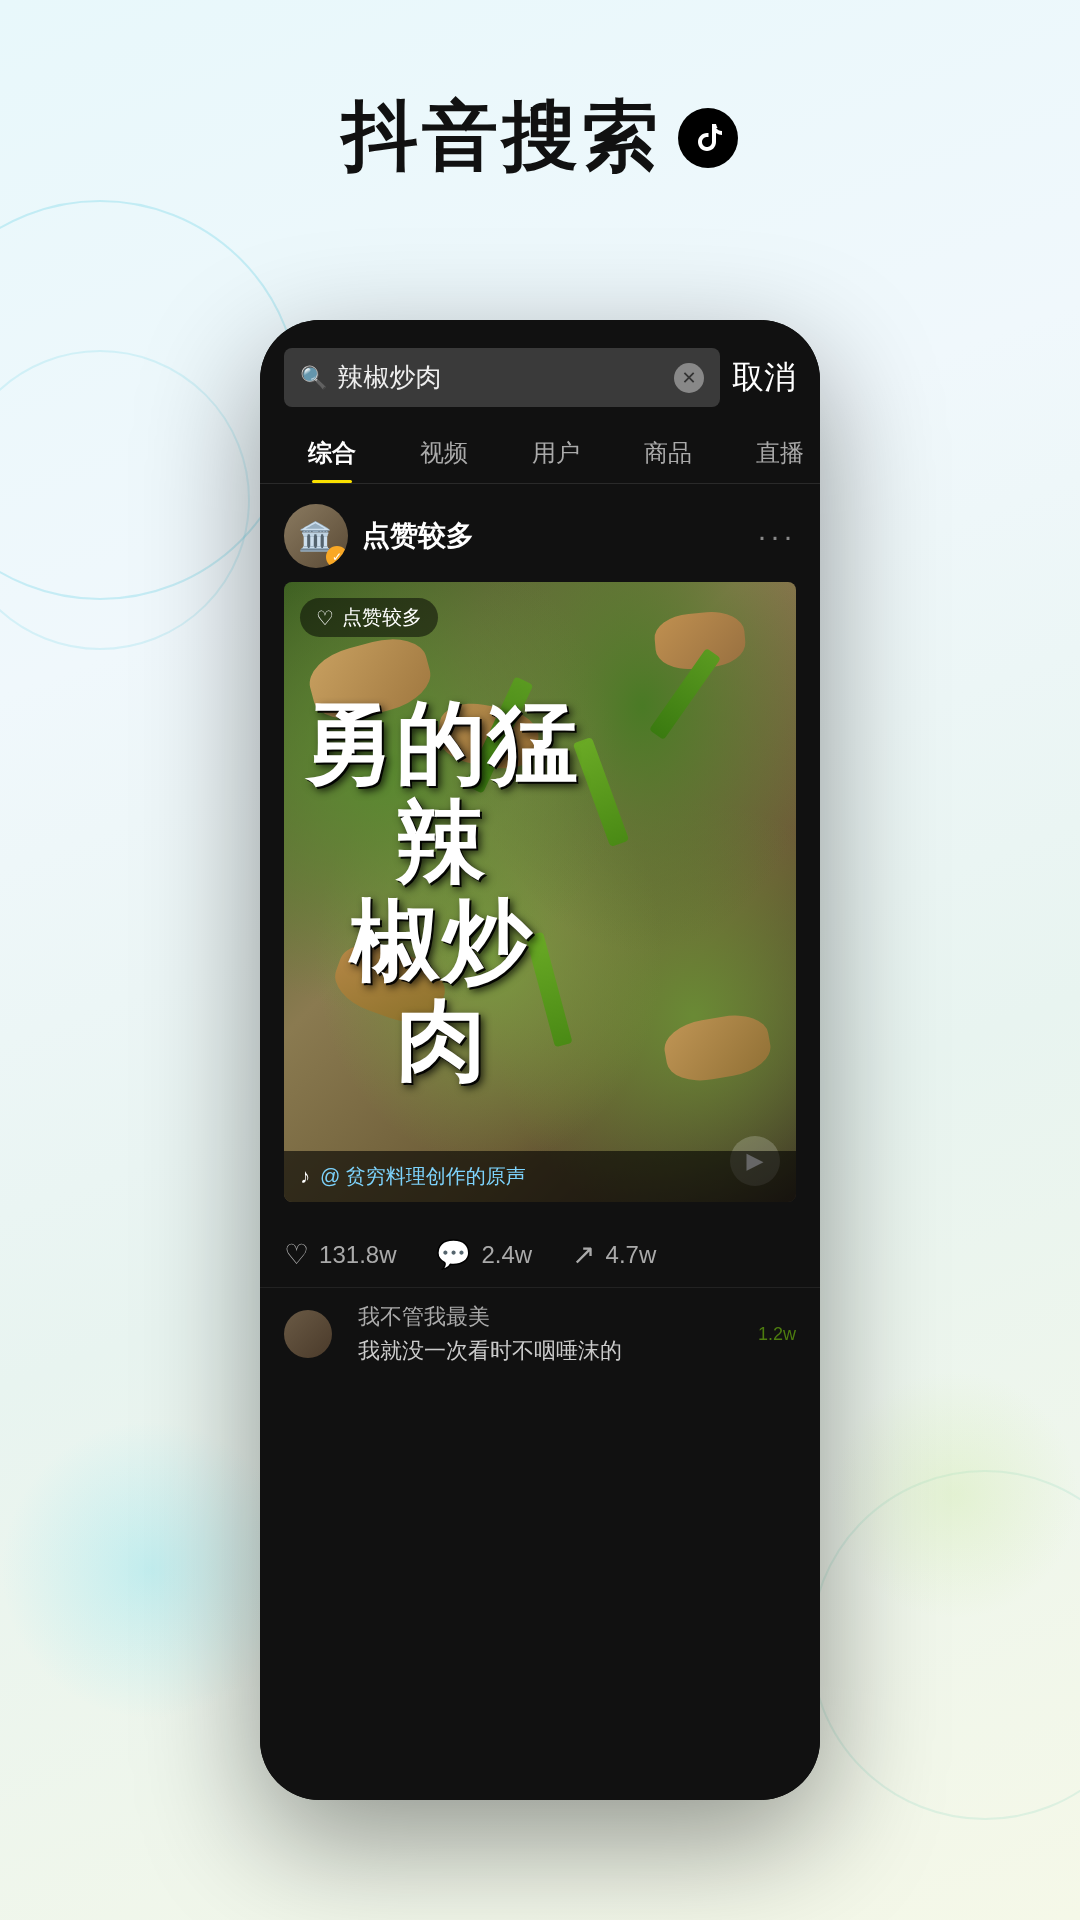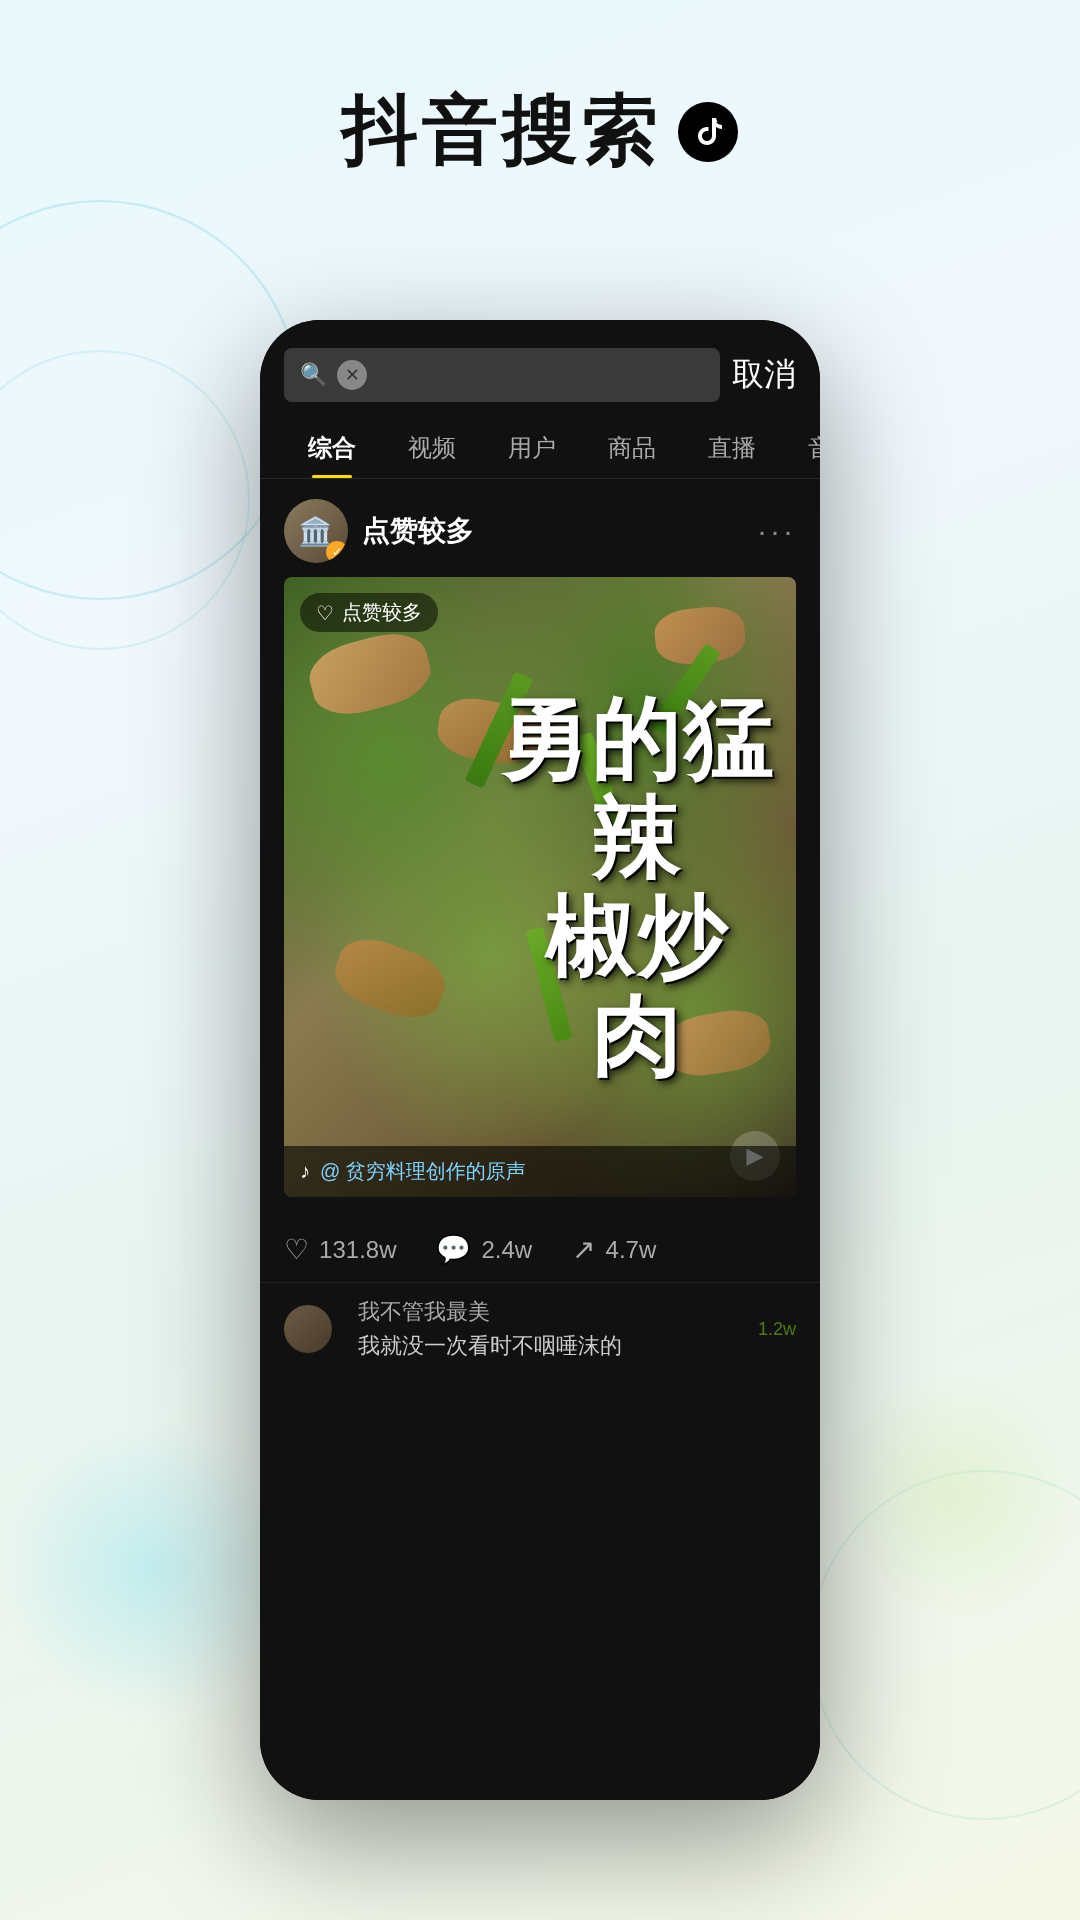--- a/index.html
+++ b/index.html
@@ -57,20 +57,21 @@
       bottom: 300px;
       right: 0;
     }
 
     
     .header {
       text-align: center;
       padding-top: 80px;
       position: relative;
       z-index: 10;
+      margin-top: 6px;
     }
 
     .header-title {
       font-size: 76px;
       font-weight: 900;
       color: #111;
       letter-spacing: 4px;
       display: flex;
       align-items: center;
       justify-content: center;
@@ -175,21 +176,21 @@
       color: #fff;
       font-size: 32px;
       white-space: nowrap;
     }
 
     
     .tabs {
       display: flex;
       padding: 0 24px;
       border-bottom: 1px solid #2a2a2a;
-      gap: 4px;
+      gap: 16px;
     }
 
     .tab {
       padding: 14px 24px;
       font-size: 24px;
       color: #aaa;
       position: relative;
       white-space: nowrap;
     }
 
@@ -322,21 +323,21 @@
 
     
     .video-text-overlay {
       position: absolute;
       top: 0;
       left: 0;
       right: 0;
       bottom: 0;
       display: flex;
       flex-direction: column;
-      align-items: flex-end;
+      align-items: flex-start;
       justify-content: center;
       padding: 20px;
     }
 
     .overlay-chinese {
       font-size: 90px;
       font-weight: 900;
       color: #fff;
       text-shadow: 3px 3px 6px rgba(0,0,0,0.7);
       line-height: 1.1;
@@ -465,20 +466,21 @@
   </div>
 </div>
 
 <div class="phone-container">
   <div class="phone-frame">
     <div class="phone-content">
 
       <div class="search-bar">
         <div class="search-input-wrap">
           <span class="search-icon-inner">🔍</span>
+          <span class="search-text">辣椒炒肉</span>
           <div class="search-clear">✕</div>
         </div>
         <span class="search-cancel">取消</span>
       </div>
 
       <div class="tabs">
         <div class="tab active">
           <span>综合</span>
         </div>
         <div class="tab">

